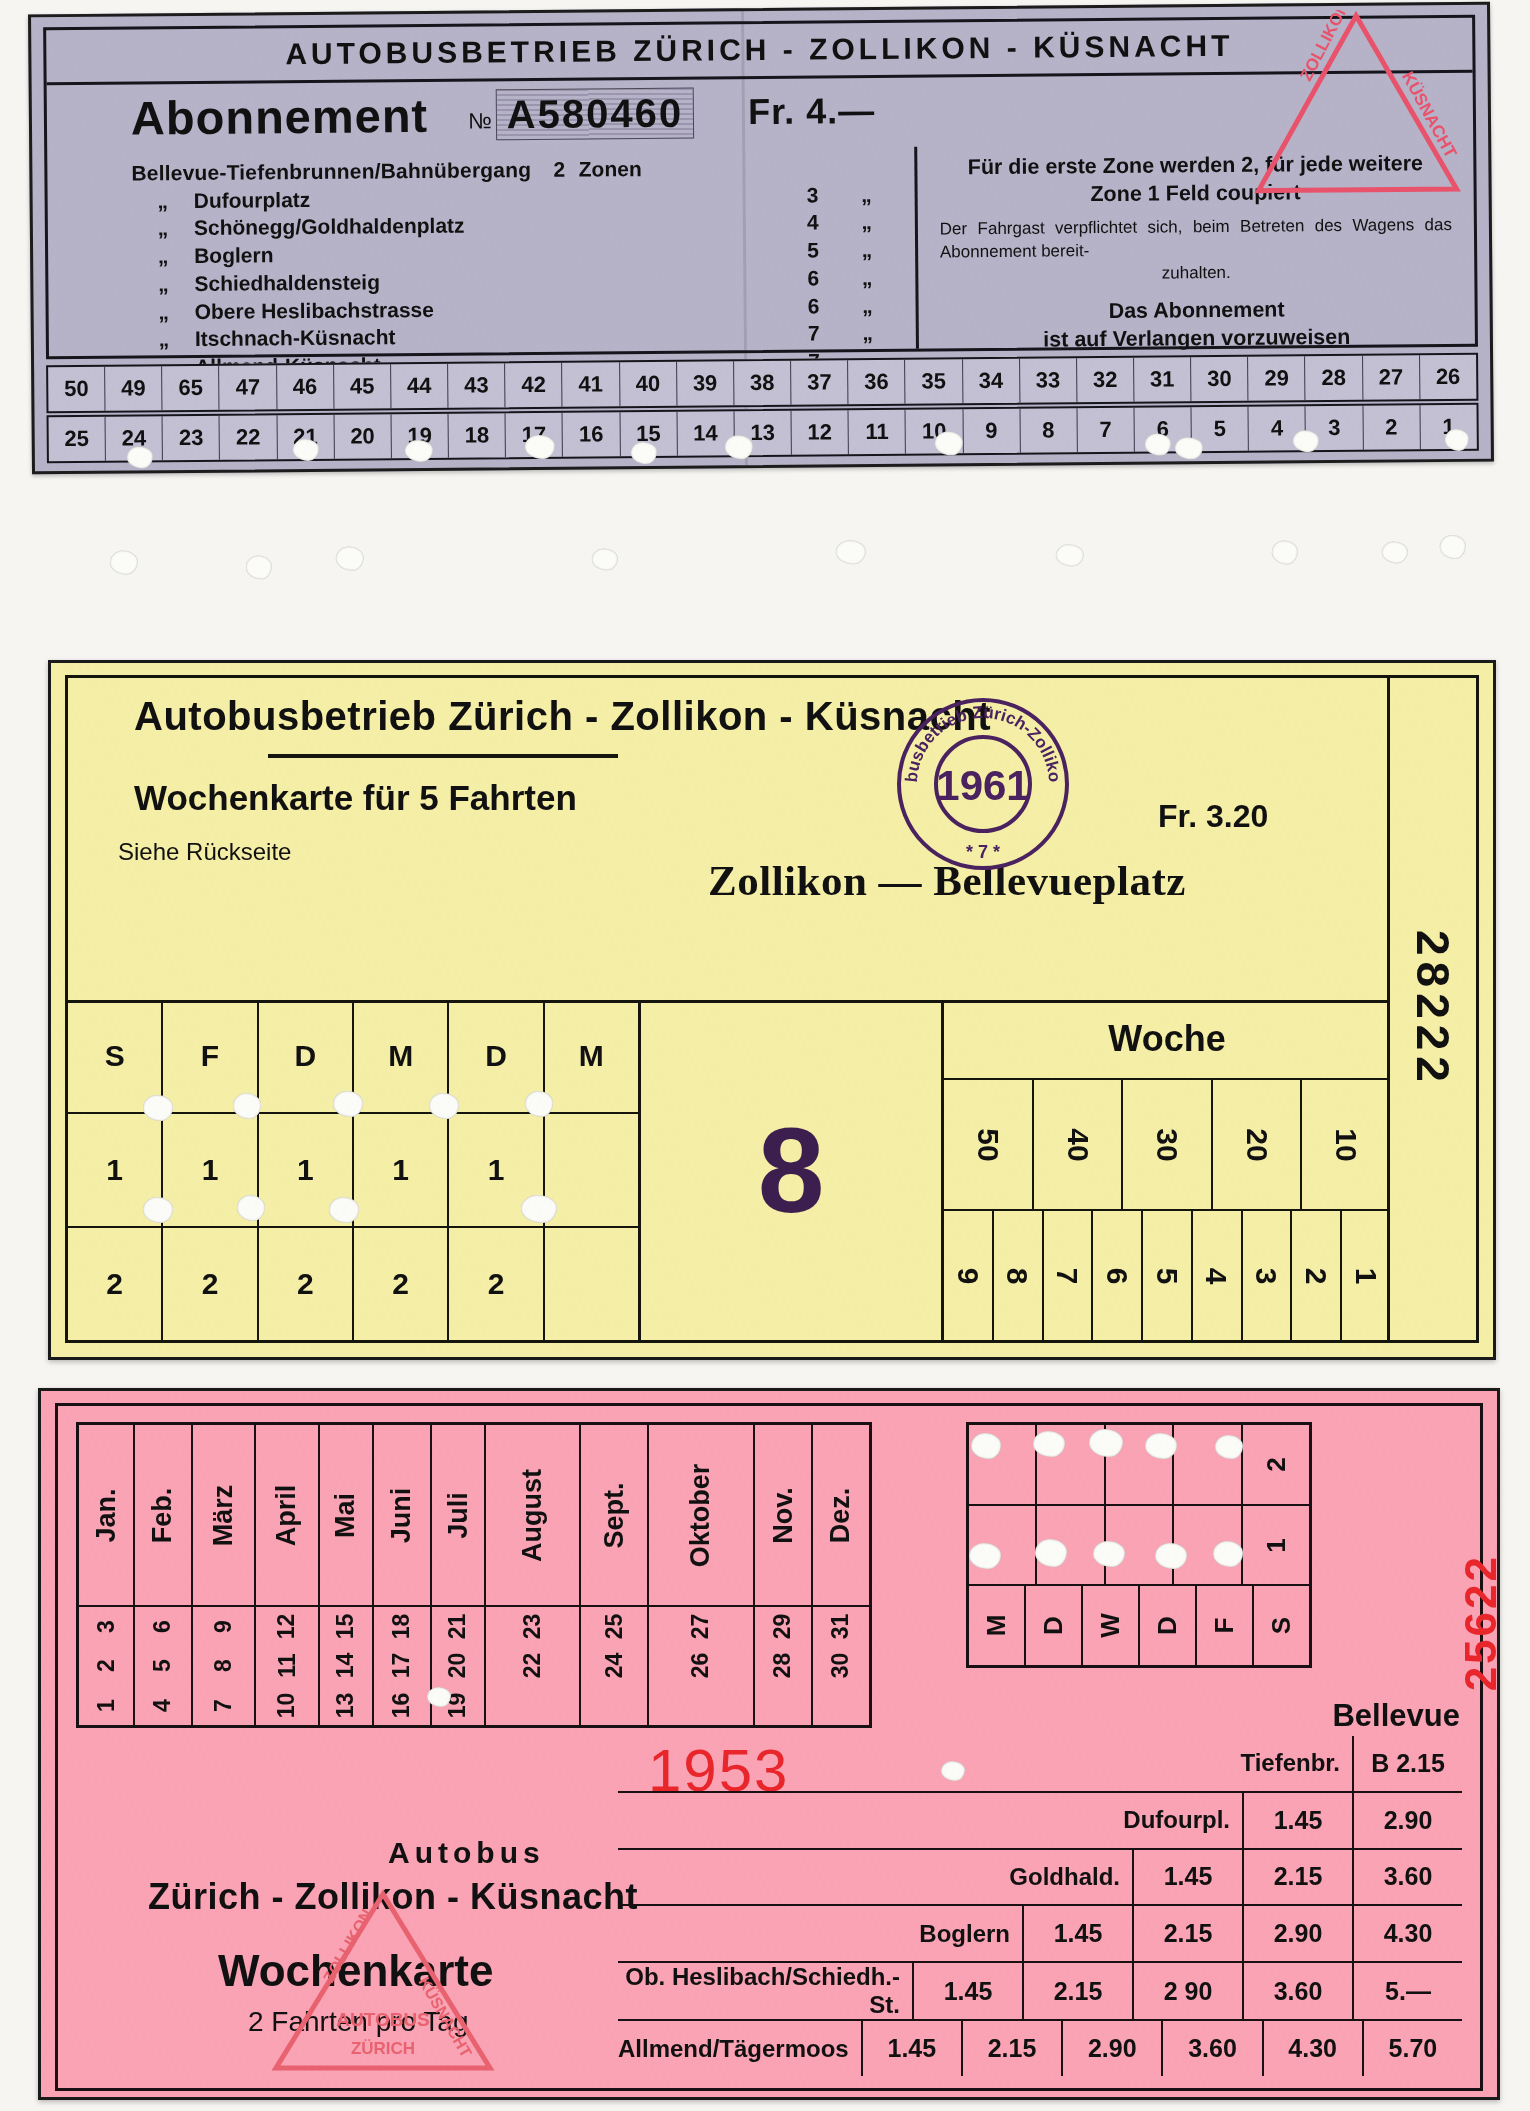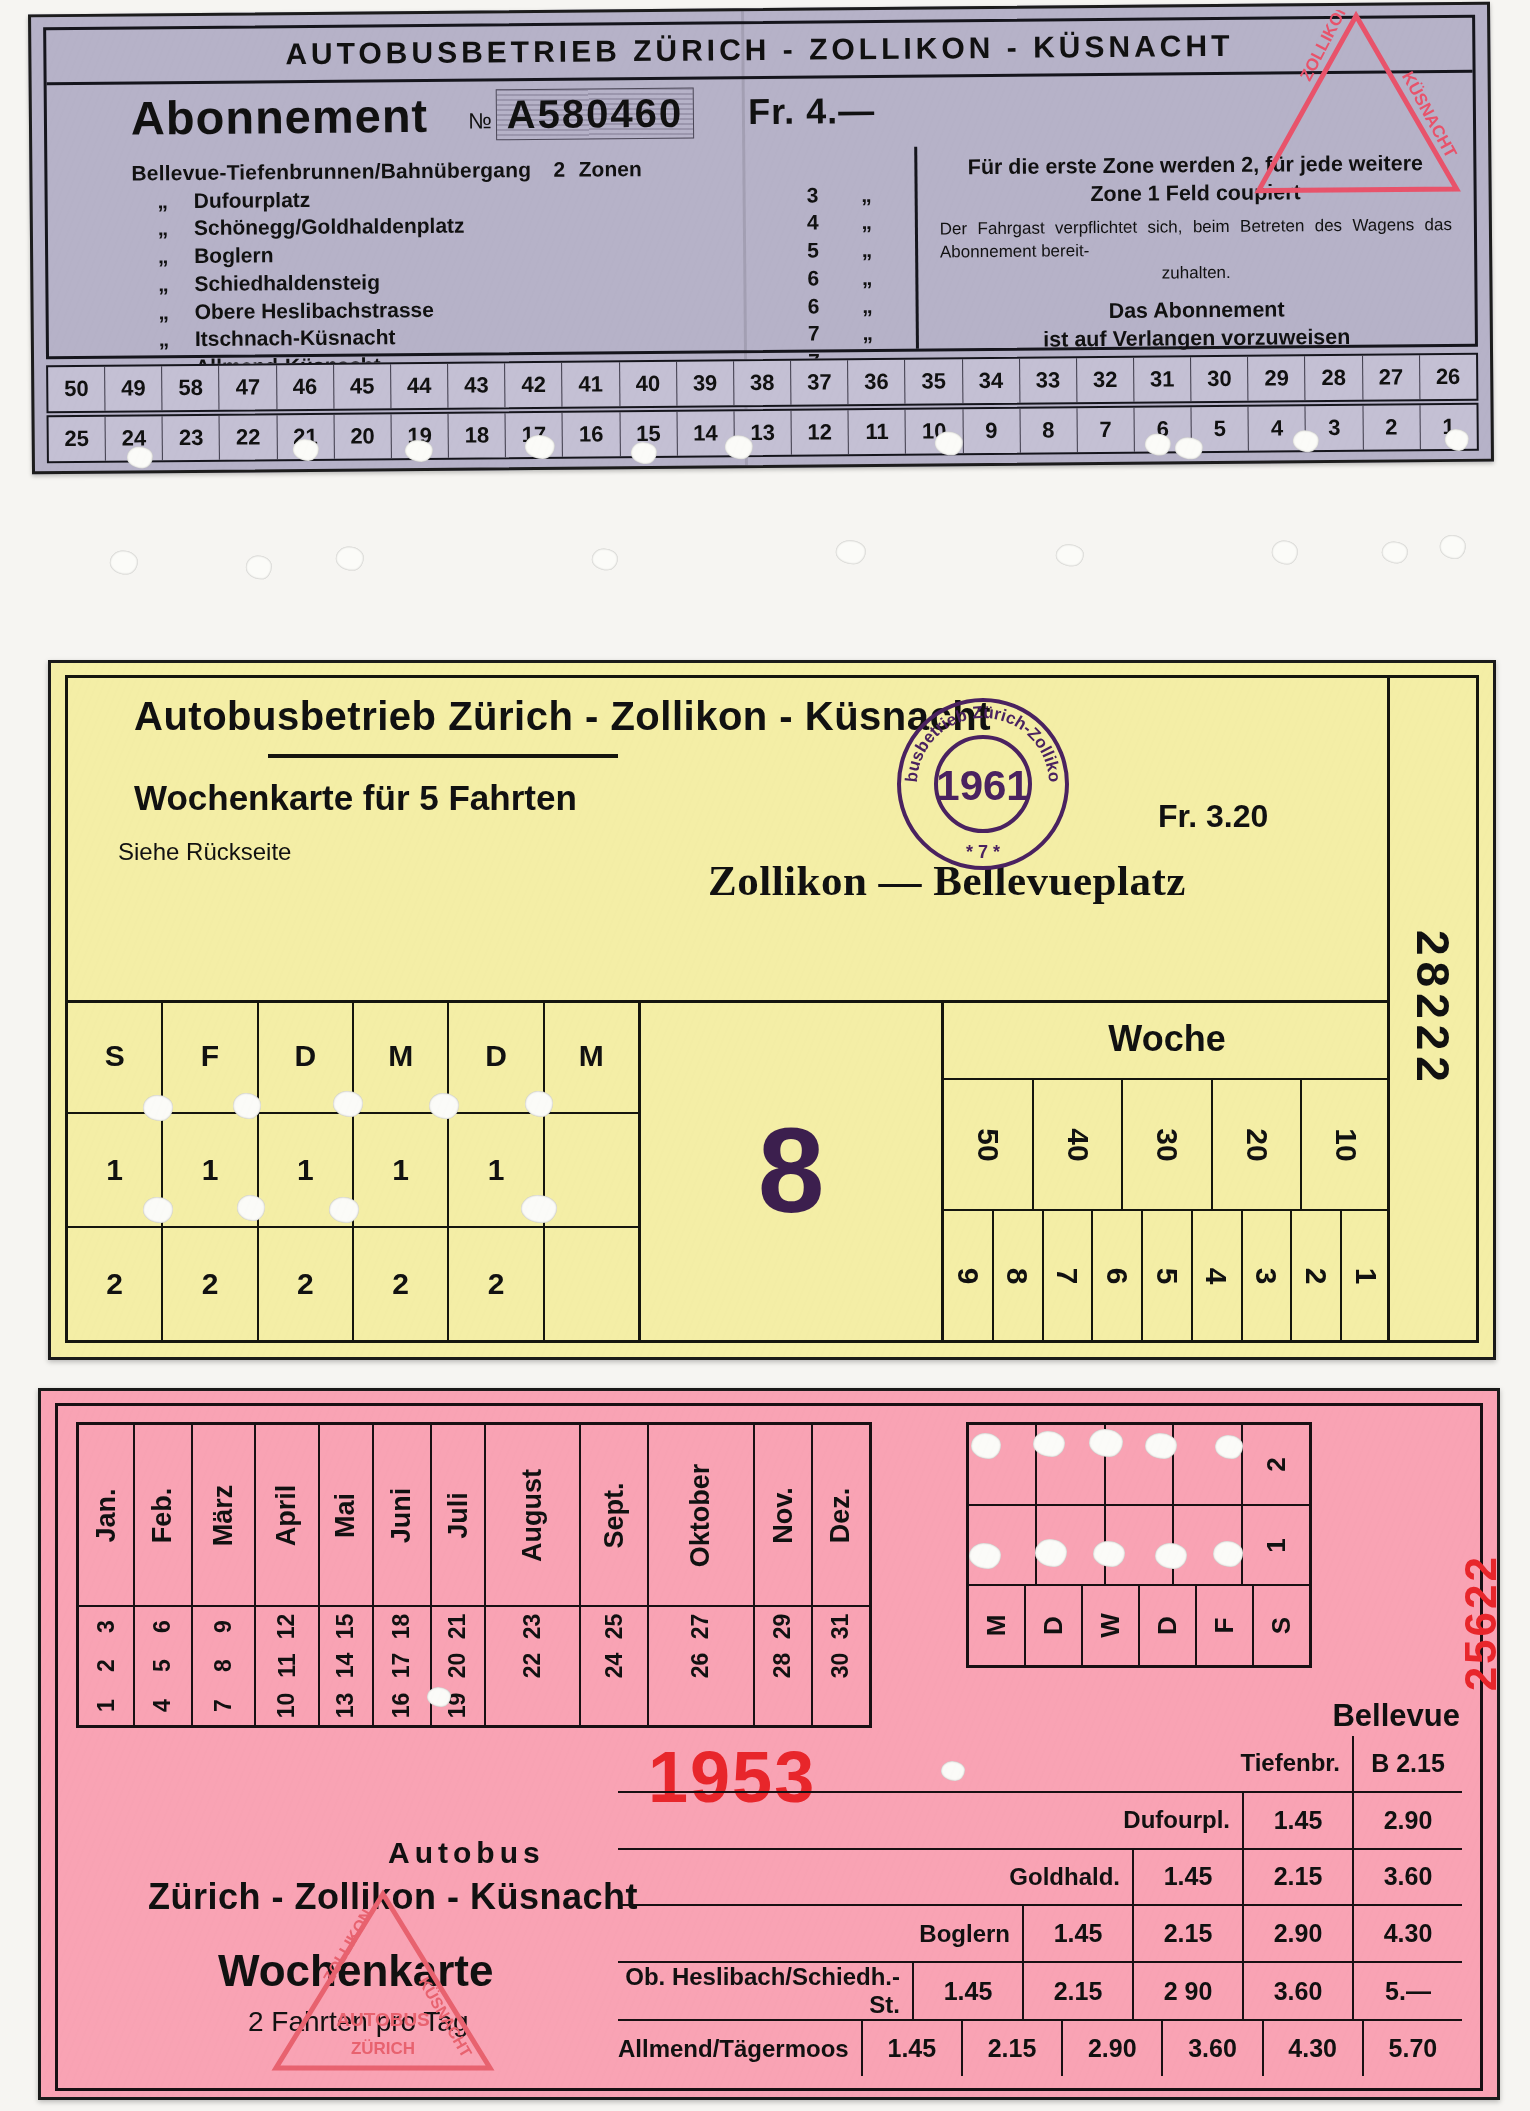--- a/index.html
+++ b/index.html
@@ -98,21 +98,21 @@
   #t3 .frame{position:absolute;left:14px;top:12px;right:14px;bottom:6px;border:3px solid #181013;}
   #t3 .months{position:absolute;left:18px;top:16px;width:790px;height:300px;border:3px solid #181013;display:flex;}
   #t3 .mcol{flex:1;border-right:2px solid #181013;display:flex;flex-direction:column;}
   #t3 .mcol:last-child{border-right:none;}
   #t3 .mname{height:180px;border-bottom:2px solid #181013;display:flex;align-items:center;justify-content:center;}
   #t3 .mname span{transform:rotate(-90deg);white-space:nowrap;font-size:27px;font-weight:bold;color:#111;}
   #t3 .mnums{flex:1;display:flex;flex-direction:column;}
   #t3 .mnum{flex:1;display:flex;align-items:center;justify-content:center;}
   #t3 .mnum span{transform:rotate(-90deg);font-size:23px;font-weight:bold;color:#111;}
 
-  #t3 .year{position:absolute;left:590px;top:330px;font-size:72px;font-weight:bold;color:#e8262b;letter-spacing:2px;}
+  #t3 .year{position:absolute;left:590px;top:330px;font-size:60px;font-weight:normal;color:#e8262b;letter-spacing:2px;}
   #t3 .autobus{position:absolute;left:330px;top:430px;font-size:30px;font-weight:bold;color:#111;letter-spacing:5px;}
   #t3 .zzk{position:absolute;left:90px;top:470px;font-size:36px;font-weight:bold;color:#111;letter-spacing:.5px;}
   #t3 .wk3{position:absolute;left:160px;top:540px;font-size:44px;font-weight:bold;color:#111;}
   #t3 .perday{position:absolute;left:190px;top:600px;font-size:28px;color:#111;}
   #t3 .tri3{position:absolute;left:210px;top:480px;width:230px;height:190px;pointer-events:none;}
 
   #t3 .punchgrid{position:absolute;left:908px;top:16px;width:340px;height:240px;border:3px solid #181013;
       display:flex;flex-direction:column;}
   #t3 .pgrow{flex:1;display:flex;border-bottom:2px solid #181013;}
   #t3 .pgrow:last-child{border-bottom:none;}
@@ -224,21 +224,21 @@
       <svg viewBox="0 0 210 186">
         <polygon points="105,6 204,180 6,180" fill="none" stroke="#e8536b" stroke-width="5"></polygon>
         <text x="150" y="66" fill="#e8536b" font-size="17" font-family="Liberation Sans, sans-serif" font-weight="bold" transform="rotate(62 150 66)">KÜSNACHT</text>
         <text x="58" y="72" fill="#e8536b" font-size="17" font-family="Liberation Sans, sans-serif" font-weight="bold" transform="rotate(-62 58 72)">ZOLLIKON</text>
       </svg>
     </div>
 
     <div class="strip s1">
       <div class="cell">50</div>
       <div class="cell">49</div>
-      <div class="cell">58</div>
+      <div class="cell">65</div>
       <div class="cell">47</div>
       <div class="cell">46</div>
       <div class="cell">45</div>
       <div class="cell">44</div>
       <div class="cell">43</div>
       <div class="cell">42</div>
       <div class="cell">41</div>
       <div class="cell">40</div>
       <div class="cell">39</div>
       <div class="cell">38</div>

